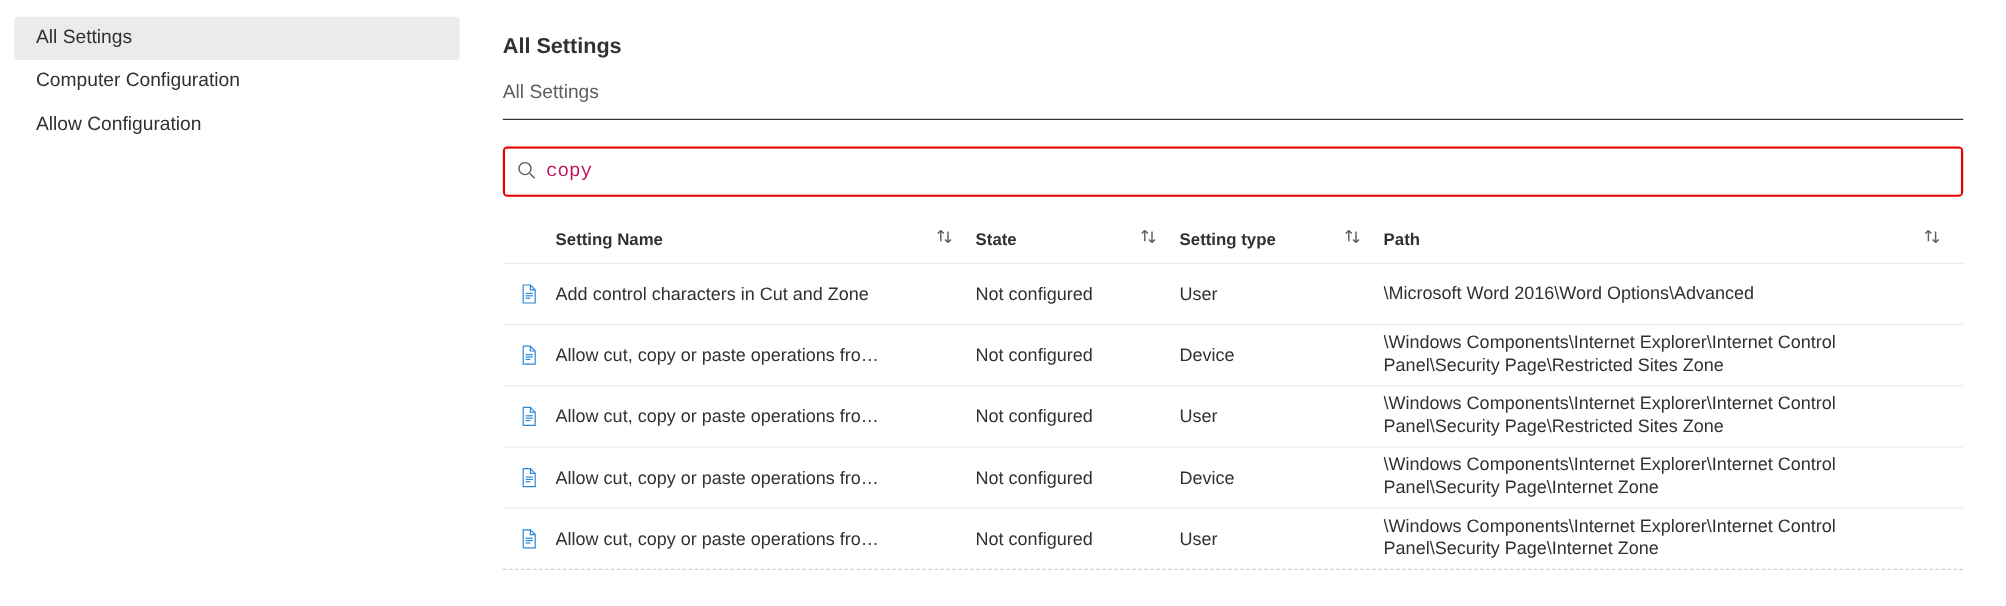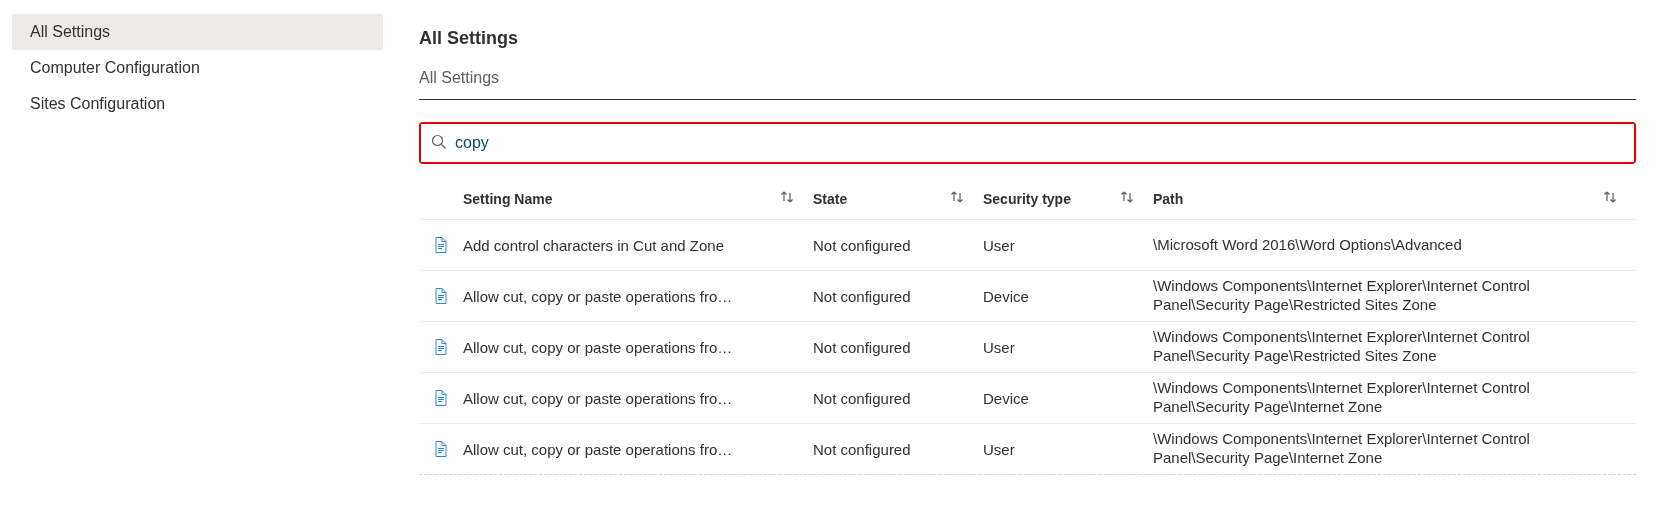--- a/index.html
+++ b/index.html
@@ -69,22 +69,22 @@
       align-items: center;
       height: 38px;
       background: #fff;
       padding: 0 10px;
     }
     .search-inner svg { flex: none; margin-right: 8px; }
     .search-input {
       border: none;
       outline: none;
       font-size: 16px;
-      font-family: Liberation Sans, sans-serif;
-      color: #0c4a6e;
+      font-family: Liberation Mono, monospace;
+      color: #be185d;
       flex: 1;
       background: transparent;
     }
 
     
     .table { width: 100%; }
     .thead, .trow {
       display: flex;
       align-items: center;
       border-bottom: 1px solid #edebe9;
@@ -120,21 +120,21 @@
       overflow: hidden;
     }
   </style>
 </head>
 <body>
 
 <nav class="sidebar">
   <div id="sidebar-items">
       <div class="sidebar-item selected">All Settings</div>
       <div class="sidebar-item">Computer Configuration</div>
-      <div class="sidebar-item">Sites Configuration</div>
+      <div class="sidebar-item">Allow Configuration</div>
     </div>
 </nav>
 
 <section class="main">
 
   <h1 class="page-title">All Settings</h1>
 
   <div class="breadcrumb">All Settings</div>
 
   <div class="rule"></div>
@@ -166,21 +166,21 @@
       <div class="col-state sort-col">
         <span>State</span>
         <span>
           <svg width="16" height="14" viewBox="0 0 16 14" stroke="#605e5c" stroke-width="1.2" fill="none">
             <path d="M5 11 V2 M5 2 L2.5 4.5 M5 2 L7.5 4.5"></path>
             <path d="M11 3 V12 M11 12 L8.5 9.5 M11 12 L13.5 9.5"></path>
           </svg>
         </span>
       </div>
       <div class="col-type sort-col">
-        <span>Security type</span>
+        <span>Setting type</span>
         <span>
           <svg width="16" height="14" viewBox="0 0 16 14" stroke="#605e5c" stroke-width="1.2" fill="none">
             <path d="M5 11 V2 M5 2 L2.5 4.5 M5 2 L7.5 4.5"></path>
             <path d="M11 3 V12 M11 12 L8.5 9.5 M11 12 L13.5 9.5"></path>
           </svg>
         </span>
       </div>
       <div class="col-path sort-col">
         <span>Path</span>
         <span>

